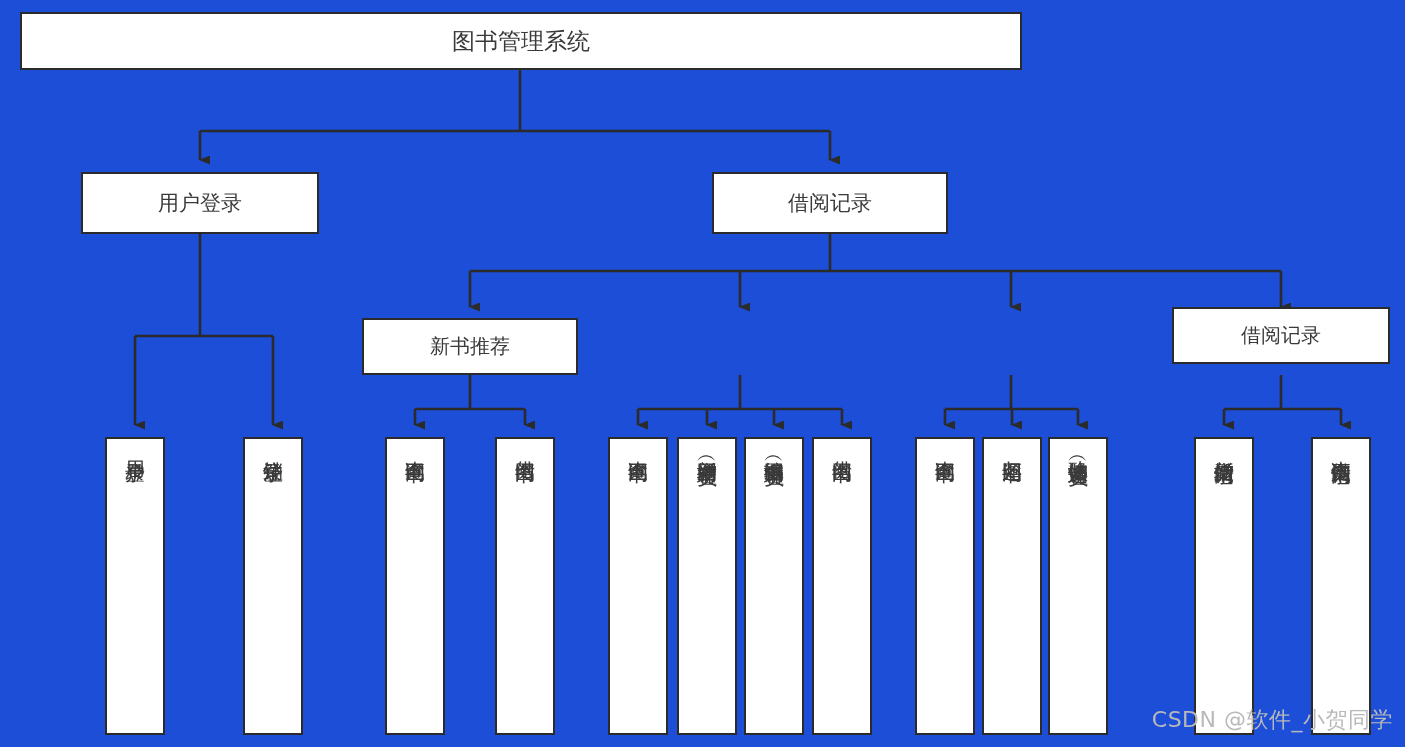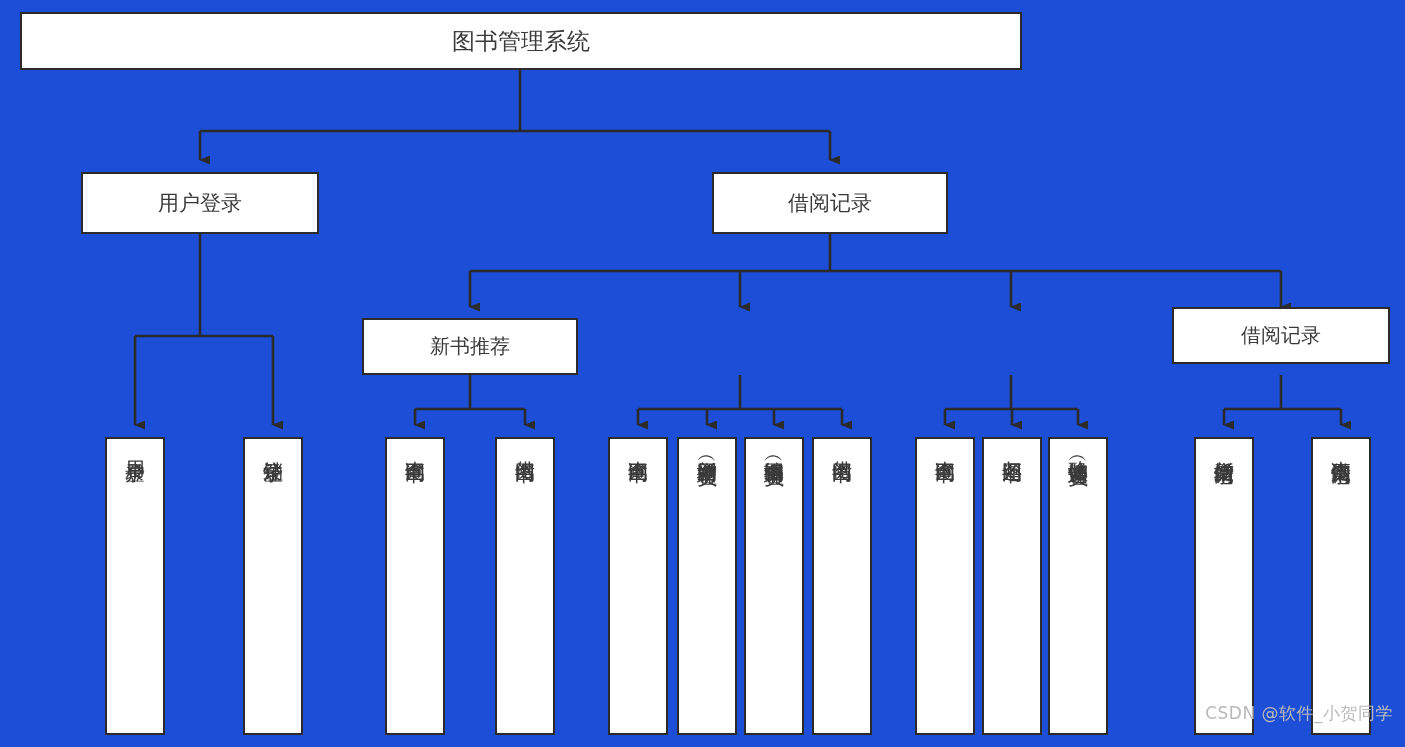--- a/index.html
+++ b/index.html
@@ -55,22 +55,22 @@
     text-orientation: upright;
     font-size: 20px;
     line-height: 1.16;
     letter-spacing: 1px;
     color: #3a3a3a;
     white-space: nowrap;
   }
   .watermark {
     position: absolute;
     right: 12px;
-    bottom: 22px;
-    font-size: 17px;
+    bottom: 12px;
+    font-size: 22px;
     color: #b9b9b9;
     letter-spacing: 0.5px;
     user-select: none;
   }
 </style>
 </head>
 <body>
 
 <div id="canvas">
 

